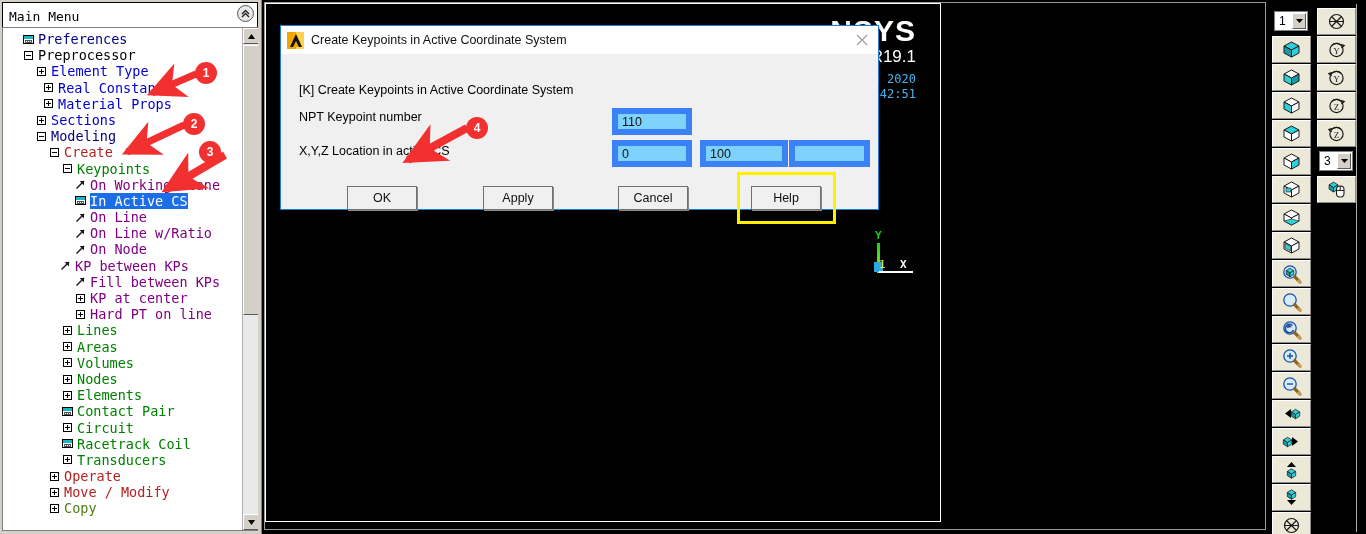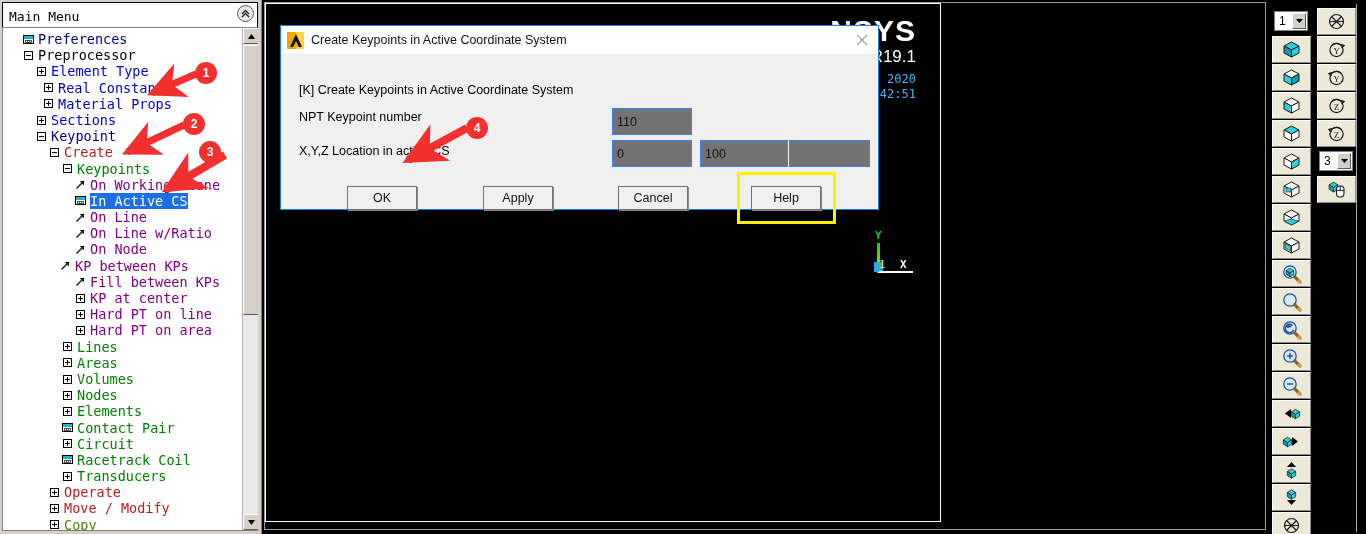--- a/index.html
+++ b/index.html
@@ -185,21 +185,21 @@
   #dlg-close {
     position:absolute; right:6px; top:4px; width:20px; height:20px;
     display:flex; align-items:center; justify-content:center; cursor:pointer;
   }
   #dlg-body { position:absolute; left:0; top:28px; right:0; bottom:0; background:#f0f0f0; }
   .dlg-label { position:absolute; font-size:12.5px; color:#000000; white-space:nowrap; }
   #lbl-k     { left:18px; top:29px; }
   #lbl-npt   { left:18px; top:56px; }
   #lbl-xyz   { left:18px; top:90px; }
   .dlg-input {
-    position:absolute; background:#737373; border:1px solid #3b82f6;
+    position:absolute; background:#7dd3fc; border:6px solid #3b82f6;
     font-family:"Liberation Sans", sans-serif; font-size:12.5px; color:#111;
     padding:2px 4px; outline:none; height:27px;
   }
   #in-npt { left:331px; top:54px; width:80px; }
   #in-x   { left:331px; top:86px; width:80px; }
   #in-y   { left:419px; top:86px; width:88px; }
   #in-z   { left:508px; top:86px; width:81px; }
   .dlg-btn {
     position:absolute; top:132px; height:24px; width:70px;
     background:#f0f0f0; color:#111; font-size:12.5px;
@@ -311,21 +311,21 @@
           <div class="tnode" style="padding-left: 19px;">
             <span class="tgly">
               <span class="gly-plus"></span>
             </span>
             <span class="tlabel" style="color: rgb(0, 0, 205);">Sections</span>
           </div>
           <div class="tnode" style="padding-left: 19px;">
             <span class="tgly">
               <span class="gly-minus"></span>
             </span>
-            <span class="tlabel" style="color: rgb(0, 0, 128);">Keypoint</span>
+            <span class="tlabel" style="color: rgb(0, 0, 128);">Modeling</span>
           </div>
           <div class="tnode" style="padding-left: 32px;">
             <span class="tgly">
               <span class="gly-minus"></span>
             </span>
             <span class="tlabel" style="color: rgb(178, 34, 34);">Create</span>
           </div>
           <div class="tnode" style="padding-left: 45px;">
             <span class="tgly">
               <span class="gly-minus"></span>
@@ -396,26 +396,20 @@
             <span class="tgly">
               <span class="gly-plus"></span>
             </span>
             <span class="tlabel" style="color: rgb(128, 0, 128);">KP at center</span>
           </div>
           <div class="tnode" style="padding-left: 58px;">
             <span class="tgly">
               <span class="gly-plus"></span>
             </span>
             <span class="tlabel" style="color: rgb(128, 0, 128);">Hard PT on line</span>
-          </div>
-          <div class="tnode" style="padding-left: 58px;">
-            <span class="tgly">
-              <span class="gly-plus"></span>
-            </span>
-            <span class="tlabel" style="color: rgb(128, 0, 128);">Hard PT on area</span>
           </div>
           <div class="tnode" style="padding-left: 45px;">
             <span class="tgly">
               <span class="gly-plus"></span>
             </span>
             <span class="tlabel" style="color: rgb(0, 128, 0);">Lines</span>
           </div>
           <div class="tnode" style="padding-left: 45px;">
             <span class="tgly">
               <span class="gly-plus"></span>

